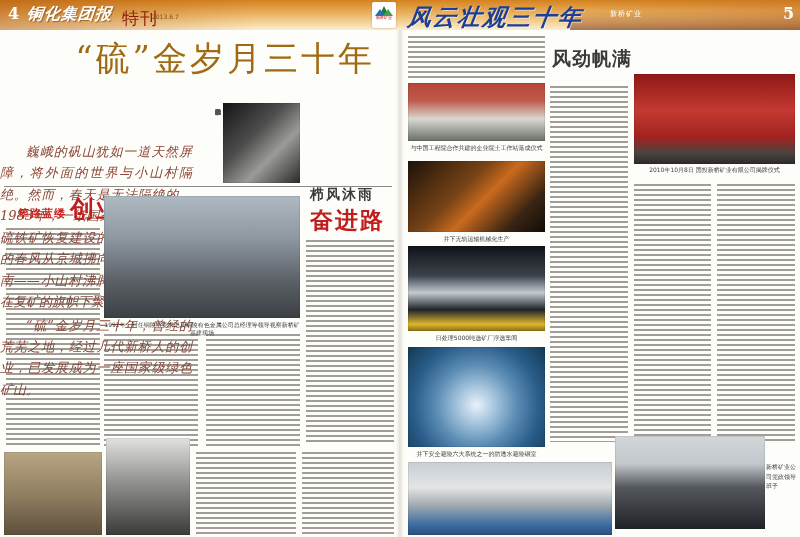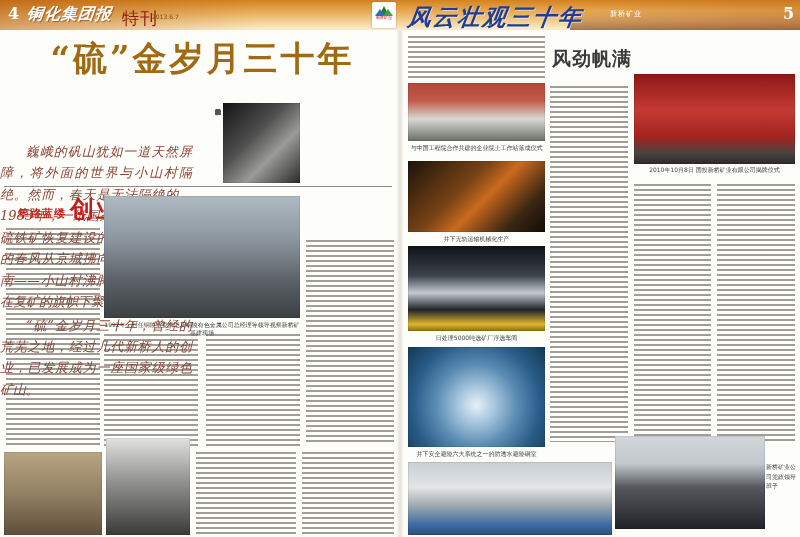--- a/index.html
+++ b/index.html
@@ -25,22 +25,22 @@
   .brandbox svg{display:block;margin:2px auto 0;}
   .brandbox .bn{display:block;font-size:4.5px;color:#c02020;line-height:1;transform:scale(.9);}
   .banner-title{position:absolute;left:408px;top:2px;color:#1c3e96;font-size:23px;font-weight:bold;
       font-style:italic;transform:skewX(-8deg);letter-spacing:2px;
       font-family:"DejaVu Serif","Liberation Serif",serif;text-shadow:1px 1px 0 rgba(255,255,255,.5);}
   .brand-right{position:absolute;left:610px;top:9px;color:#fff;font-size:7px;letter-spacing:1px;}
   
   .gutter{position:absolute;left:396px;top:30px;width:8px;height:507px;
       background:linear-gradient(90deg,rgba(0,0,0,0),rgba(120,100,70,.18),rgba(0,0,0,0));}
   
-  .headline{position:absolute;left:30px;top:36px;width:345px;text-align:center;color:#a06a12;
-      font-size:34px;font-weight:bold;letter-spacing:3px;
+  .headline{position:absolute;left:30px;top:36px;width:345px;text-align:right;color:#a06a12;
+      font-size:34px;font-weight:normal;letter-spacing:3px;
       font-family:"DejaVu Serif","Liberation Serif",serif;}
   .subhead{position:absolute;left:40px;top:79px;width:325px;text-align:center;color:#6d4a12;
       font-size:14px;font-weight:bold;letter-spacing:1px;}
   .intro{position:absolute;left:0;top:106px;width:192px;color:#8d4436;font-size:13px;
       line-height:1.65;font-style:italic;font-family:"DejaVu Serif","Liberation Serif",serif;text-align:justify;margin-top:35px;}
   .intro p{margin:0 0 2px 0;text-indent:2em;}
   .vcap{position:absolute;left:208px;top:104px;height:80px;width:13px;color:#555;font-size:6px;
       writing-mode:vertical-rl;line-height:1.1;}
   .photo{position:absolute;box-shadow:0 0 0 1px rgba(0,0,0,.08) inset;}
   .cap{position:absolute;color:#3c3c3c;font-size:6px;line-height:1.35;text-align:center;}
@@ -111,20 +111,24 @@
     <span class="kick-red">筚路蓝缕</span>
     <span class="sec-title">创业路</span>
   </div>
   <div class="tx" style="left:6px;top:228px;width:94px;height:220px;"></div>
 
   <div class="photo ph-visit" style="left:104px;top:196px;width:196px;height:122px;"></div>
   <div class="cap" style="left:104px;top:321px;width:196px;">1992年，时任铜陵市委书记及铜陵有色金属公司总经理等领导视察新桥矿基建现场</div>
   <div class="tx" style="left:104px;top:334px;width:94px;height:113px;"></div>
   <div class="tx" style="left:206px;top:334px;width:94px;height:113px;"></div>
 
+  <div class="sechead-stack" style="left:310px;top:186px;">
+    <span class="k">栉风沐雨</span>
+    <span class="t">奋进路</span>
+  </div>
   <div class="tx" style="left:306px;top:240px;width:88px;height:205px;"></div>
 
   <div class="photo ph-oldsite" style="left:4px;top:452px;width:98px;height:83px;"></div>
   <div class="photo ph-minersbw" style="left:106px;top:438px;width:84px;height:97px;"></div>
   <div class="tx" style="left:196px;top:452px;width:100px;height:83px;"></div>
   <div class="tx" style="left:302px;top:452px;width:92px;height:83px;"></div>
 
   <div class="tx" style="left:408px;top:36px;width:137px;height:44px;"></div>
   <div class="photo ph-academy" style="left:408px;top:83px;width:137px;height:58px;"></div>
   <div class="cap" style="left:408px;top:144px;width:137px;">与中国工程院合作共建的企业院士工作站落成仪式</div>

